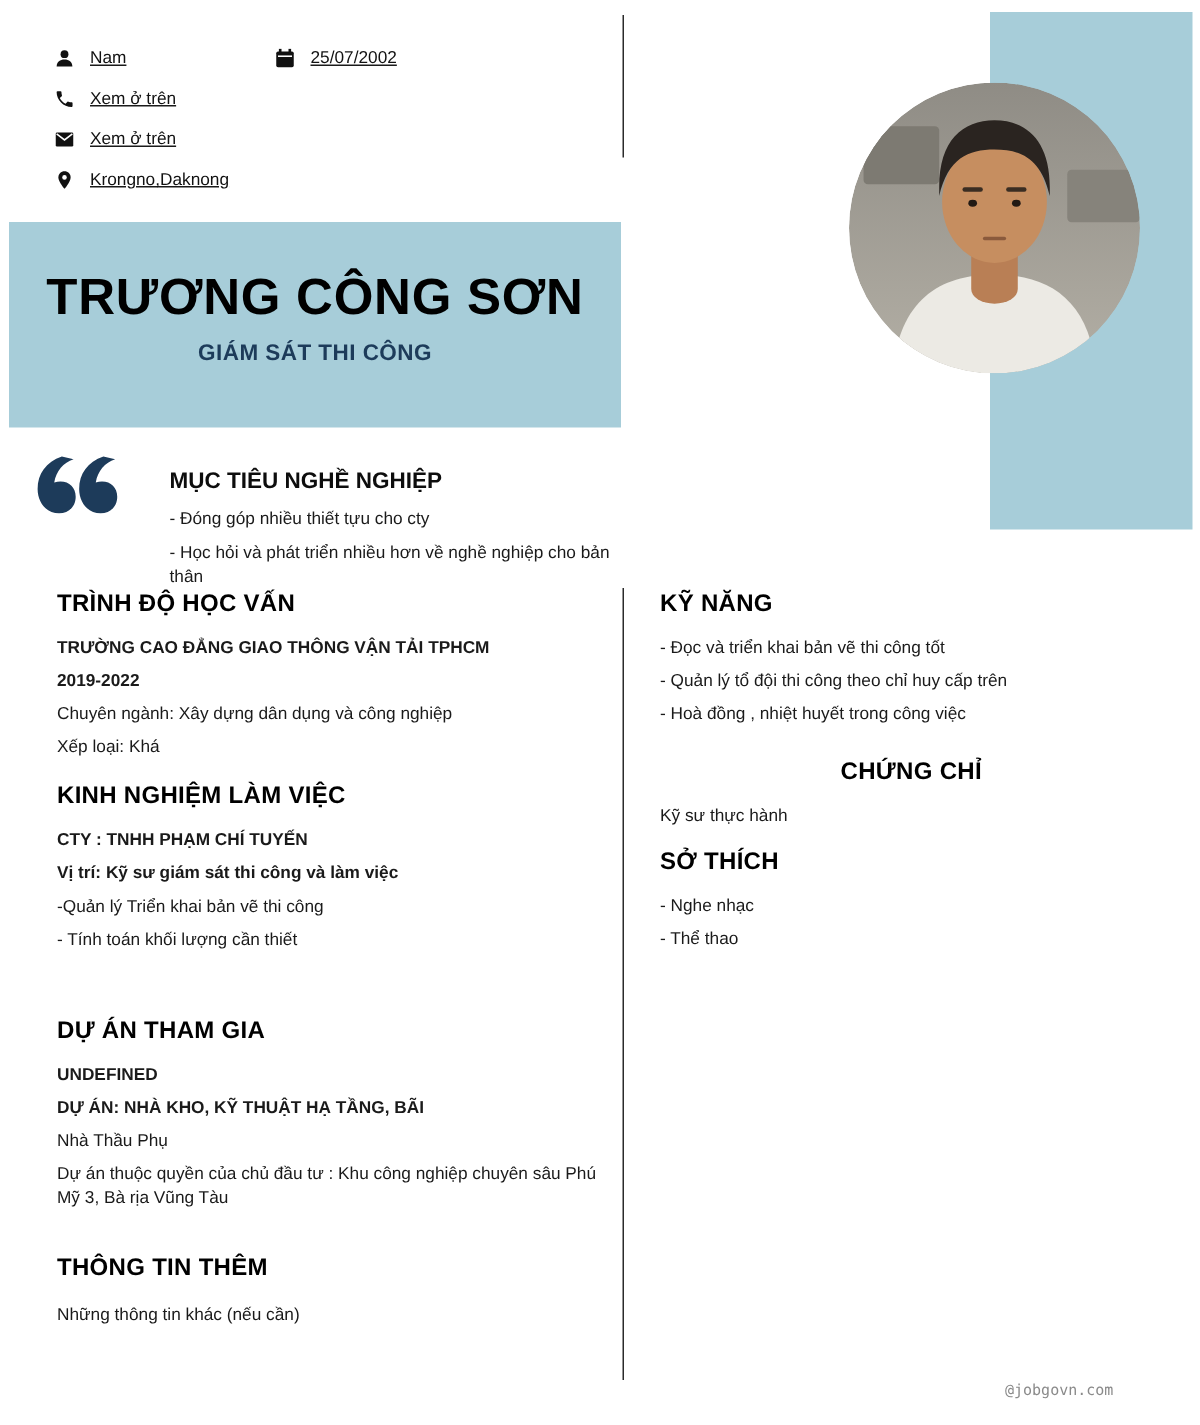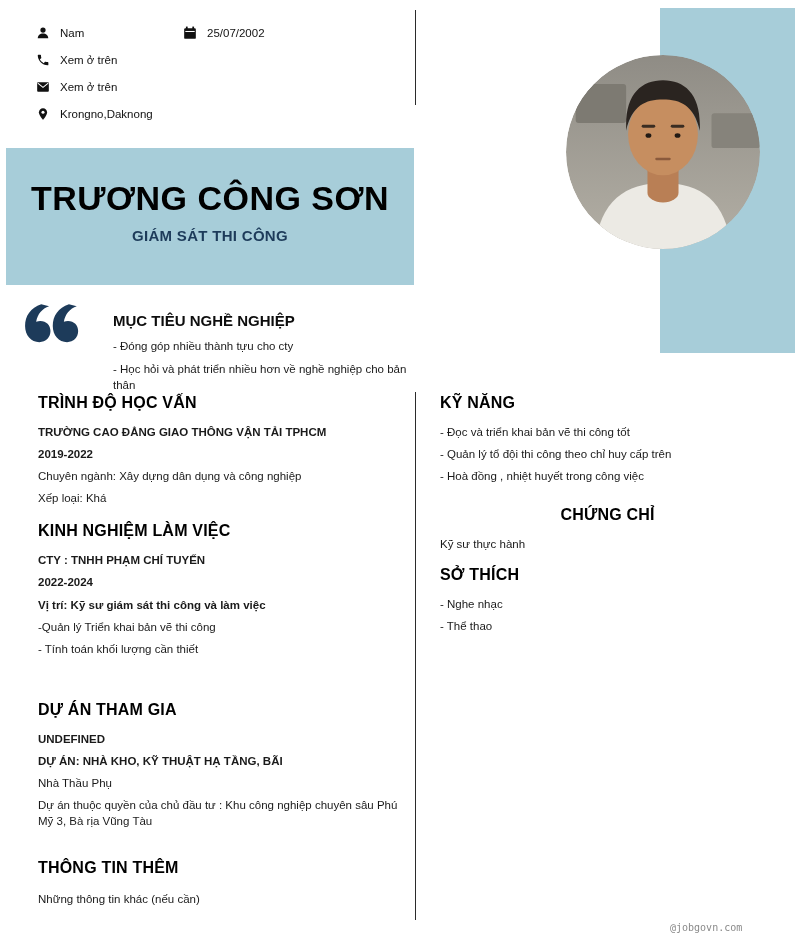--- a/index.html
+++ b/index.html
@@ -13,21 +13,21 @@
     color: #1a1a1a;
     overflow: hidden;
   }
 
   
   .blue-col { position:absolute; left:660px; top:8px; width:135px; height:345px; background:#a7cdd9; }
   .photo { position:absolute; left:566px; top:55px; width:194px; height:194px; border-radius:50%; overflow:hidden; }
 
   
   .contact { position:absolute; left:36px; top:19px; width:372px; }
-  .contact-row { display:flex; align-items:center; height:27px; }
+  .contact-row { display:flex; align-items:flex-end; height:27px;text-decoration:underline; }
   .contact-group { display:flex; align-items:center; gap:10px; }
   .contact-group.first { width:147px; }
   .contact-text { font-size:11.5px; color:#111; }
   .cicon { width:14px; height:14px; flex:0 0 14px; display:inline-flex; }
 
   .vline-top { position:absolute; left:415px; top:10px; width:1px; height:95px; background:#2b2b2b; }
   .vline-mid { position:absolute; left:415px; top:392px; width:1px; height:528px; background:#2b2b2b; }
 
   
   .header-box { position:absolute; left:6px; top:148px; width:408px; height:137px; background:#a7cdd9; text-align:center; }
@@ -161,37 +161,36 @@
       <svg width="60" height="47" viewBox="0 0 130 95">
         <defs>
             <path id="q" d="M46 6 C23 14 11 31 11 53 C11 73 24 88 42 88 C56 88 66 78 66 64 C66 51 57 42 44 42 C41 42 38 42.5 35 43.6 C38 27 48 15 63 10 Z"></path>
           </defs>
         <use href="#q" fill="#1d3b5a"></use>
         <use href="#q" x="60" fill="#1d3b5a"></use>
       </svg>
     </span>
     <div class="objective-body">
       <h3>MỤC TIÊU NGHỀ NGHIỆP</h3>
-      <p>- Đóng góp nhiều thành tựu cho cty</p>
+      <p>- Đóng góp nhiều thiết tựu cho cty</p>
       <p>- Học hỏi và phát triển nhiều hơn về nghề nghiệp cho bản thân</p>
     </div>
   </div>
 
   <div class="vline-mid"></div>
 
   <div class="col col-left">
     <h3 class="sec">TRÌNH ĐỘ HỌC VẤN</h3>
     <p class="b">TRƯỜNG CAO ĐẲNG GIAO THÔNG VẬN TẢI TPHCM</p>
     <p class="i">2019-2022</p>
     <p>Chuyên ngành: Xây dựng dân dụng và công nghiệp</p>
     <p>Xếp loại: Khá</p>
 
     <h3 class="sec mt16">KINH NGHIỆM LÀM VIỆC</h3>
     <p class="b">CTY : TNHH PHẠM CHÍ TUYẾN</p>
-    <p class="i">2022-2024</p>
     <p class="b">Vị trí: Kỹ sư giám sát thi công và làm việc</p>
     <p>-Quản lý Triển khai bản vẽ thi công</p>
     <p>- Tính toán khối lượng cần thiết</p>
 
     <h3 class="sec mt44">DỰ ÁN THAM GIA</h3>
     <p class="i">UNDEFINED</p>
     <p class="b">DỰ ÁN: NHÀ KHO, KỸ THUẬT HẠ TẦNG, BÃI</p>
     <p>Nhà Thầu Phụ</p>
     <p>Dự án thuộc quyền của chủ đầu tư : Khu công nghiệp chuyên sâu Phú Mỹ 3, Bà rịa Vũng Tàu</p>
 

